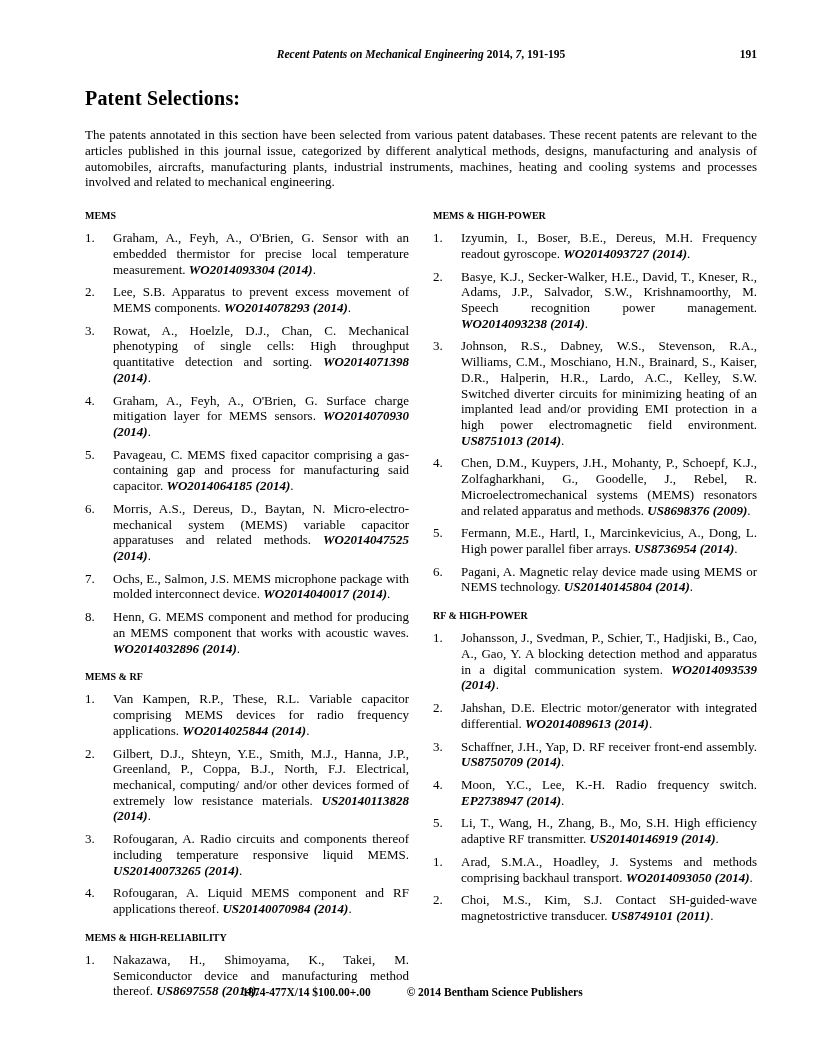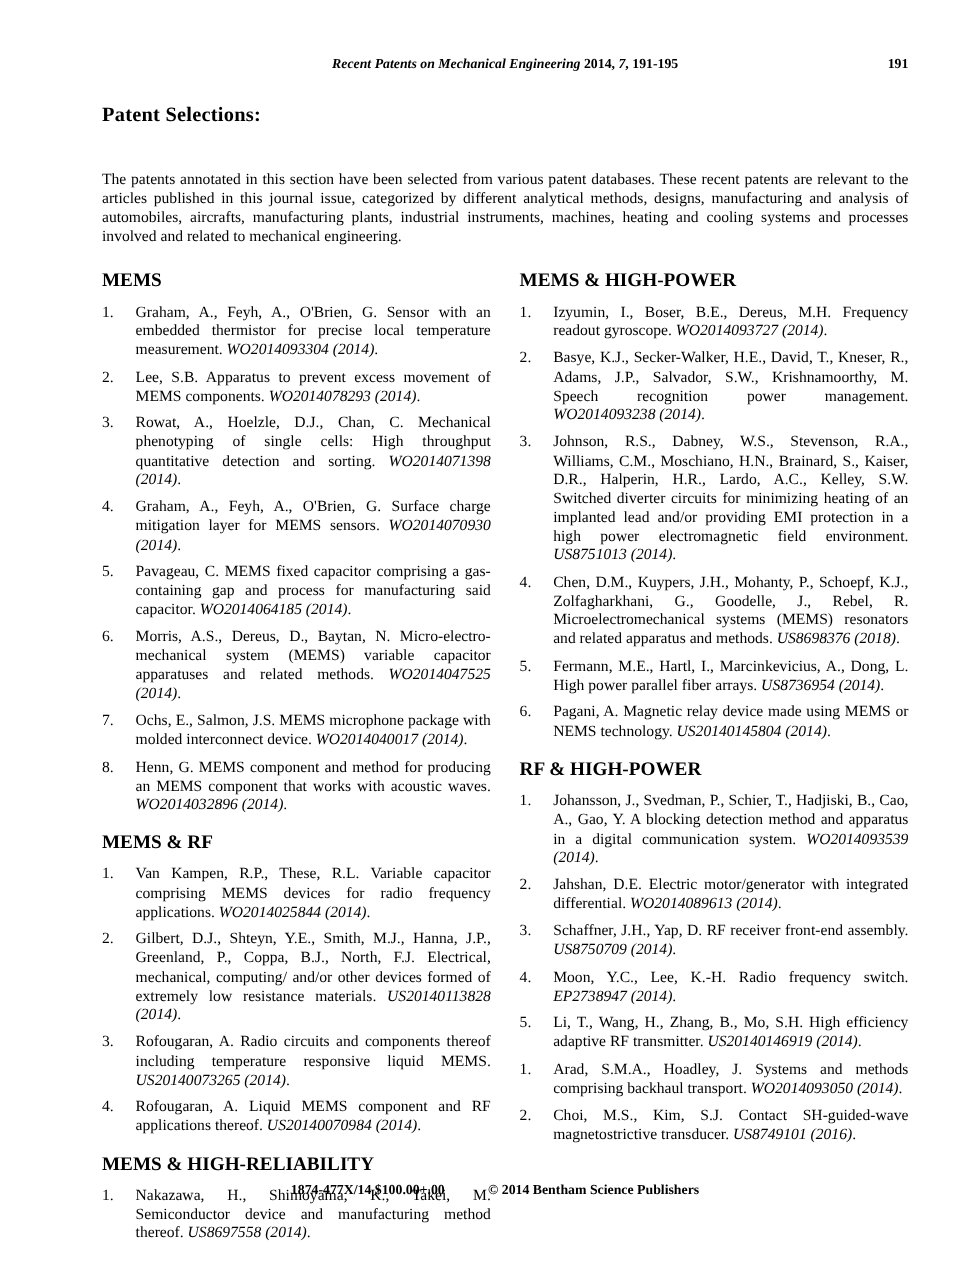--- a/index.html
+++ b/index.html
@@ -24,48 +24,48 @@
     white-space: nowrap;
   }
   .cit-journal, .cit-volume { font-style: italic; }
   .page-number {
     position: absolute;
     right: 0;
     top: 0;
     font-weight: bold;
   }
   .doc-title {
-    font-size: 17px;
+    font-size: 20px;
     font-weight: bold;
     margin: 24px 0 0 0;
     letter-spacing: 0.2px;
   }
   .intro {
-    margin-top: 35px;
+    margin-top: 17px;
     text-align: justify;
   }
   .columns {
     display: flex;
     gap: 24px;
     margin-top: 5px;
   }
   .col { width: 324px; }
   .section-heading {
     font-weight: bold;
-    font-size: 16px;
+    font-size: 10px;
     margin: 15px 0 8px 0;
   }
   .item {
     position: relative;
     padding-left: 28px;
     margin-bottom: 7px;
     text-align: justify;
   }
   .item-num { position: absolute; left: 0; }
-  .patent { font-weight: normal; font-style: italic; }
+  .patent { font-weight: bold; font-style: italic; }
   .footer {
     position: absolute;
     left: 68px;
     right: 59px;
     top: 986px;
     text-align: center;
     font-weight: bold;
     font-size: 11.5px;
     white-space: nowrap;
   }
@@ -109,35 +109,35 @@
           <div class="section-heading">MEMS &amp; HIGH-RELIABILITY</div>
           <div class="item"><span class="item-num">1.</span><span class="item-text">Nakazawa, H., Shimoyama, K., Takei, M. Semiconductor device and manufacturing method thereof. </span><span class="patent">US8697558 (2014)</span><span>.</span></div>
         </div>
       </div>
     <div class="col" id="col-right">
         <div class="section">
           <div class="section-heading">MEMS &amp; HIGH-POWER</div>
           <div class="item"><span class="item-num">1.</span><span class="item-text">Izyumin, I., Boser, B.E., Dereus, M.H. Frequency readout gyroscope. </span><span class="patent">WO2014093727 (2014)</span><span>.</span></div>
           <div class="item"><span class="item-num">2.</span><span class="item-text">Basye, K.J., Secker-Walker, H.E., David, T., Kneser, R., Adams, J.P., Salvador, S.W., Krishnamoorthy, M. Speech recognition power management. </span><span class="patent">WO2014093238 (2014)</span><span>.</span></div>
           <div class="item"><span class="item-num">3.</span><span class="item-text">Johnson, R.S., Dabney, W.S., Stevenson, R.A., Williams, C.M., Moschiano, H.N., Brainard, S., Kaiser, D.R., Halperin, H.R., Lardo, A.C., Kelley, S.W. Switched diverter circuits for minimizing heating of an implanted lead and/or providing EMI protection in a high power electromagnetic field environment. </span><span class="patent">US8751013 (2014)</span><span>.</span></div>
-          <div class="item"><span class="item-num">4.</span><span class="item-text">Chen, D.M., Kuypers, J.H., Mohanty, P., Schoepf, K.J., Zolfagharkhani, G., Goodelle, J., Rebel, R. Microelectromechanical systems (MEMS) resonators and related apparatus and methods. </span><span class="patent">US8698376 (2018)</span><span>.</span></div>
+          <div class="item"><span class="item-num">4.</span><span class="item-text">Chen, D.M., Kuypers, J.H., Mohanty, P., Schoepf, K.J., Zolfagharkhani, G., Goodelle, J., Rebel, R. Microelectromechanical systems (MEMS) resonators and related apparatus and methods. </span><span class="patent">US8698376 (2009)</span><span>.</span></div>
           <div class="item"><span class="item-num">5.</span><span class="item-text">Fermann, M.E., Hartl, I., Marcinkevicius, A., Dong, L. High power parallel fiber arrays. </span><span class="patent">US8736954 (2014)</span><span>.</span></div>
           <div class="item"><span class="item-num">6.</span><span class="item-text">Pagani, A. Magnetic relay device made using MEMS or NEMS technology. </span><span class="patent">US20140145804 (2014)</span><span>.</span></div>
         </div>
         <div class="section">
           <div class="section-heading">RF &amp; HIGH-POWER</div>
           <div class="item"><span class="item-num">1.</span><span class="item-text">Johansson, J., Svedman, P., Schier, T., Hadjiski, B., Cao, A., Gao, Y. A blocking detection method and apparatus in a digital communication system. </span><span class="patent">WO2014093539 (2014)</span><span>.</span></div>
           <div class="item"><span class="item-num">2.</span><span class="item-text">Jahshan, D.E. Electric motor/generator with integrated differential. </span><span class="patent">WO2014089613 (2014)</span><span>.</span></div>
           <div class="item"><span class="item-num">3.</span><span class="item-text">Schaffner, J.H., Yap, D. RF receiver front-end assembly. </span><span class="patent">US8750709 (2014)</span><span>.</span></div>
           <div class="item"><span class="item-num">4.</span><span class="item-text">Moon, Y.C., Lee, K.-H. Radio frequency switch. </span><span class="patent">EP2738947 (2014)</span><span>.</span></div>
           <div class="item"><span class="item-num">5.</span><span class="item-text">Li, T., Wang, H., Zhang, B., Mo, S.H. High efficiency adaptive RF transmitter. </span><span class="patent">US20140146919 (2014)</span><span>.</span></div>
         </div>
         <div class="section">
           <div class="item"><span class="item-num">1.</span><span class="item-text">Arad, S.M.A., Hoadley, J. Systems and methods comprising backhaul transport. </span><span class="patent">WO2014093050 (2014)</span><span>.</span></div>
-          <div class="item"><span class="item-num">2.</span><span class="item-text">Choi, M.S., Kim, S.J. Contact SH-guided-wave magnetostrictive transducer. </span><span class="patent">US8749101 (2016)</span><span>.</span></div>
+          <div class="item"><span class="item-num">2.</span><span class="item-text">Choi, M.S., Kim, S.J. Contact SH-guided-wave magnetostrictive transducer. </span><span class="patent">US8749101 (2011)</span><span>.</span></div>
         </div>
       </div>
   </div>
 
   <div class="footer">
     <span class="issn">1874-477X/14 $100.00+.00</span><span>© 2014 Bentham Science Publishers</span>
   </div>
 
 </div>
 

